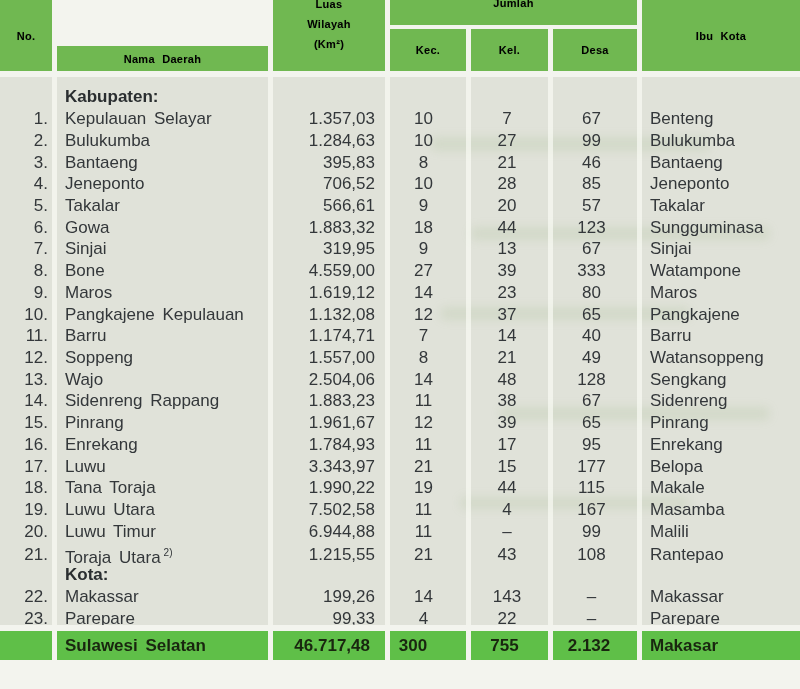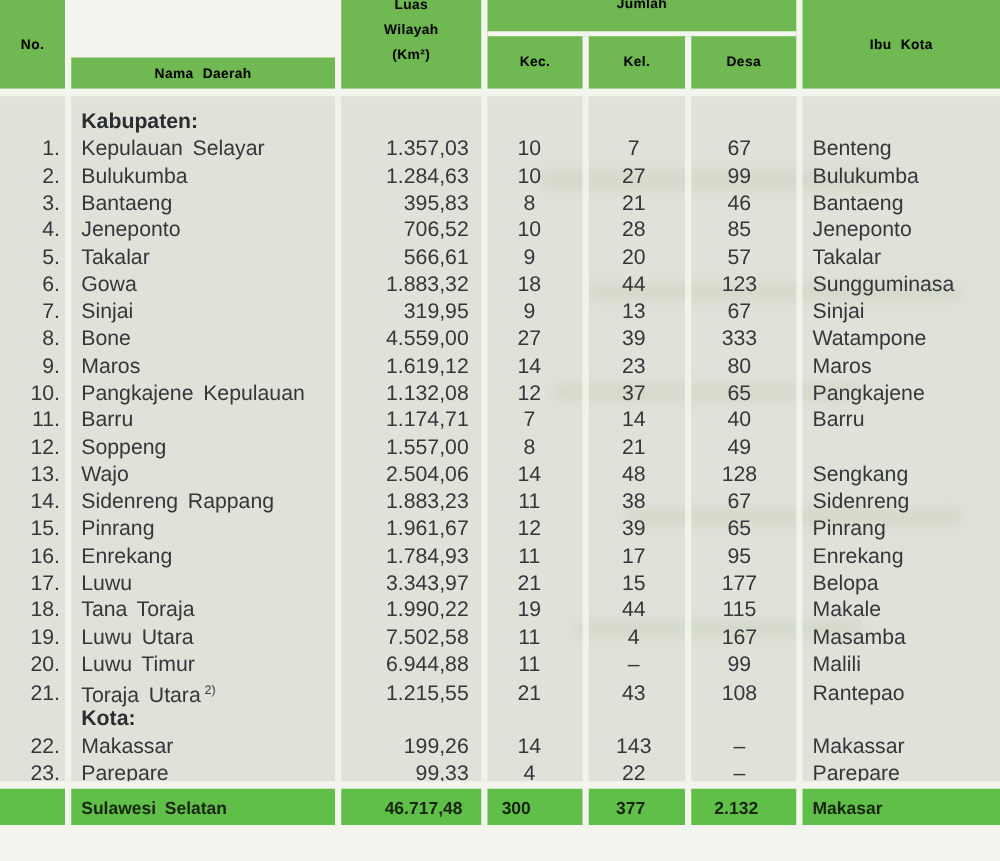--- a/index.html
+++ b/index.html
@@ -88,21 +88,21 @@
     display:grid;
     grid-template-columns:52px 211px 112px 76px 77px 84px 158px;
     column-gap:5px;
     height:29px;
     background:#f3f4ee;
   }
   .fcell{
     background:#5fbf48;
     color:#19260f;
     font-weight:bold;
-    font-size:14px;
+    font-size:17px;
     display:flex;align-items:center;
     white-space:nowrap;
   }
   .fcell.name{padding-left:8px;word-spacing:3px;}
   .fcell.luas{justify-content:flex-end;padding-right:15px;}
   .fcell.kec{justify-content:center;padding-right:30px;}
   .fcell.kel{justify-content:center;padding-right:10px;}
   .fcell.desa{justify-content:center;padding-right:12px;}
   .fcell.ibu{padding-left:8px;}
   .bstrip{height:3px;background:#f3f4ee;}
@@ -268,20 +268,21 @@
     <div class="c ibu">Barru</div>
   </div>
 
   <div class="brow">
     <div class="c no">12.</div>
     <div class="c name">Soppeng</div>
     <div class="c luas">1.557,00</div>
     <div class="c kec">8</div>
     <div class="c kel">21</div>
     <div class="c desa">49</div>
+    <div class="c ibu">Watansoppeng</div>
   </div>
 
   <div class="brow">
     <div class="c no">13.</div>
     <div class="c name">Wajo</div>
     <div class="c luas">2.504,06</div>
     <div class="c kec">14</div>
     <div class="c kel">48</div>
     <div class="c desa">128</div>
     <div class="c ibu">Sengkang</div>
@@ -409,19 +410,19 @@
 </div>
   </div>
 
   <div class="hgap"></div>
 
   <div class="tfoot">
     <div class="fcell"></div>
     <div class="fcell name">Sulawesi Selatan</div>
     <div class="fcell luas">46.717,48</div>
     <div class="fcell kec">300</div>
-    <div class="fcell kel">377</div>
+    <div class="fcell kel">755</div>
     <div class="fcell desa">2.132</div>
     <div class="fcell ibu">Makasar</div>
   </div>
 
   <div class="bstrip"></div>
 </div>
 
 </body></html>

